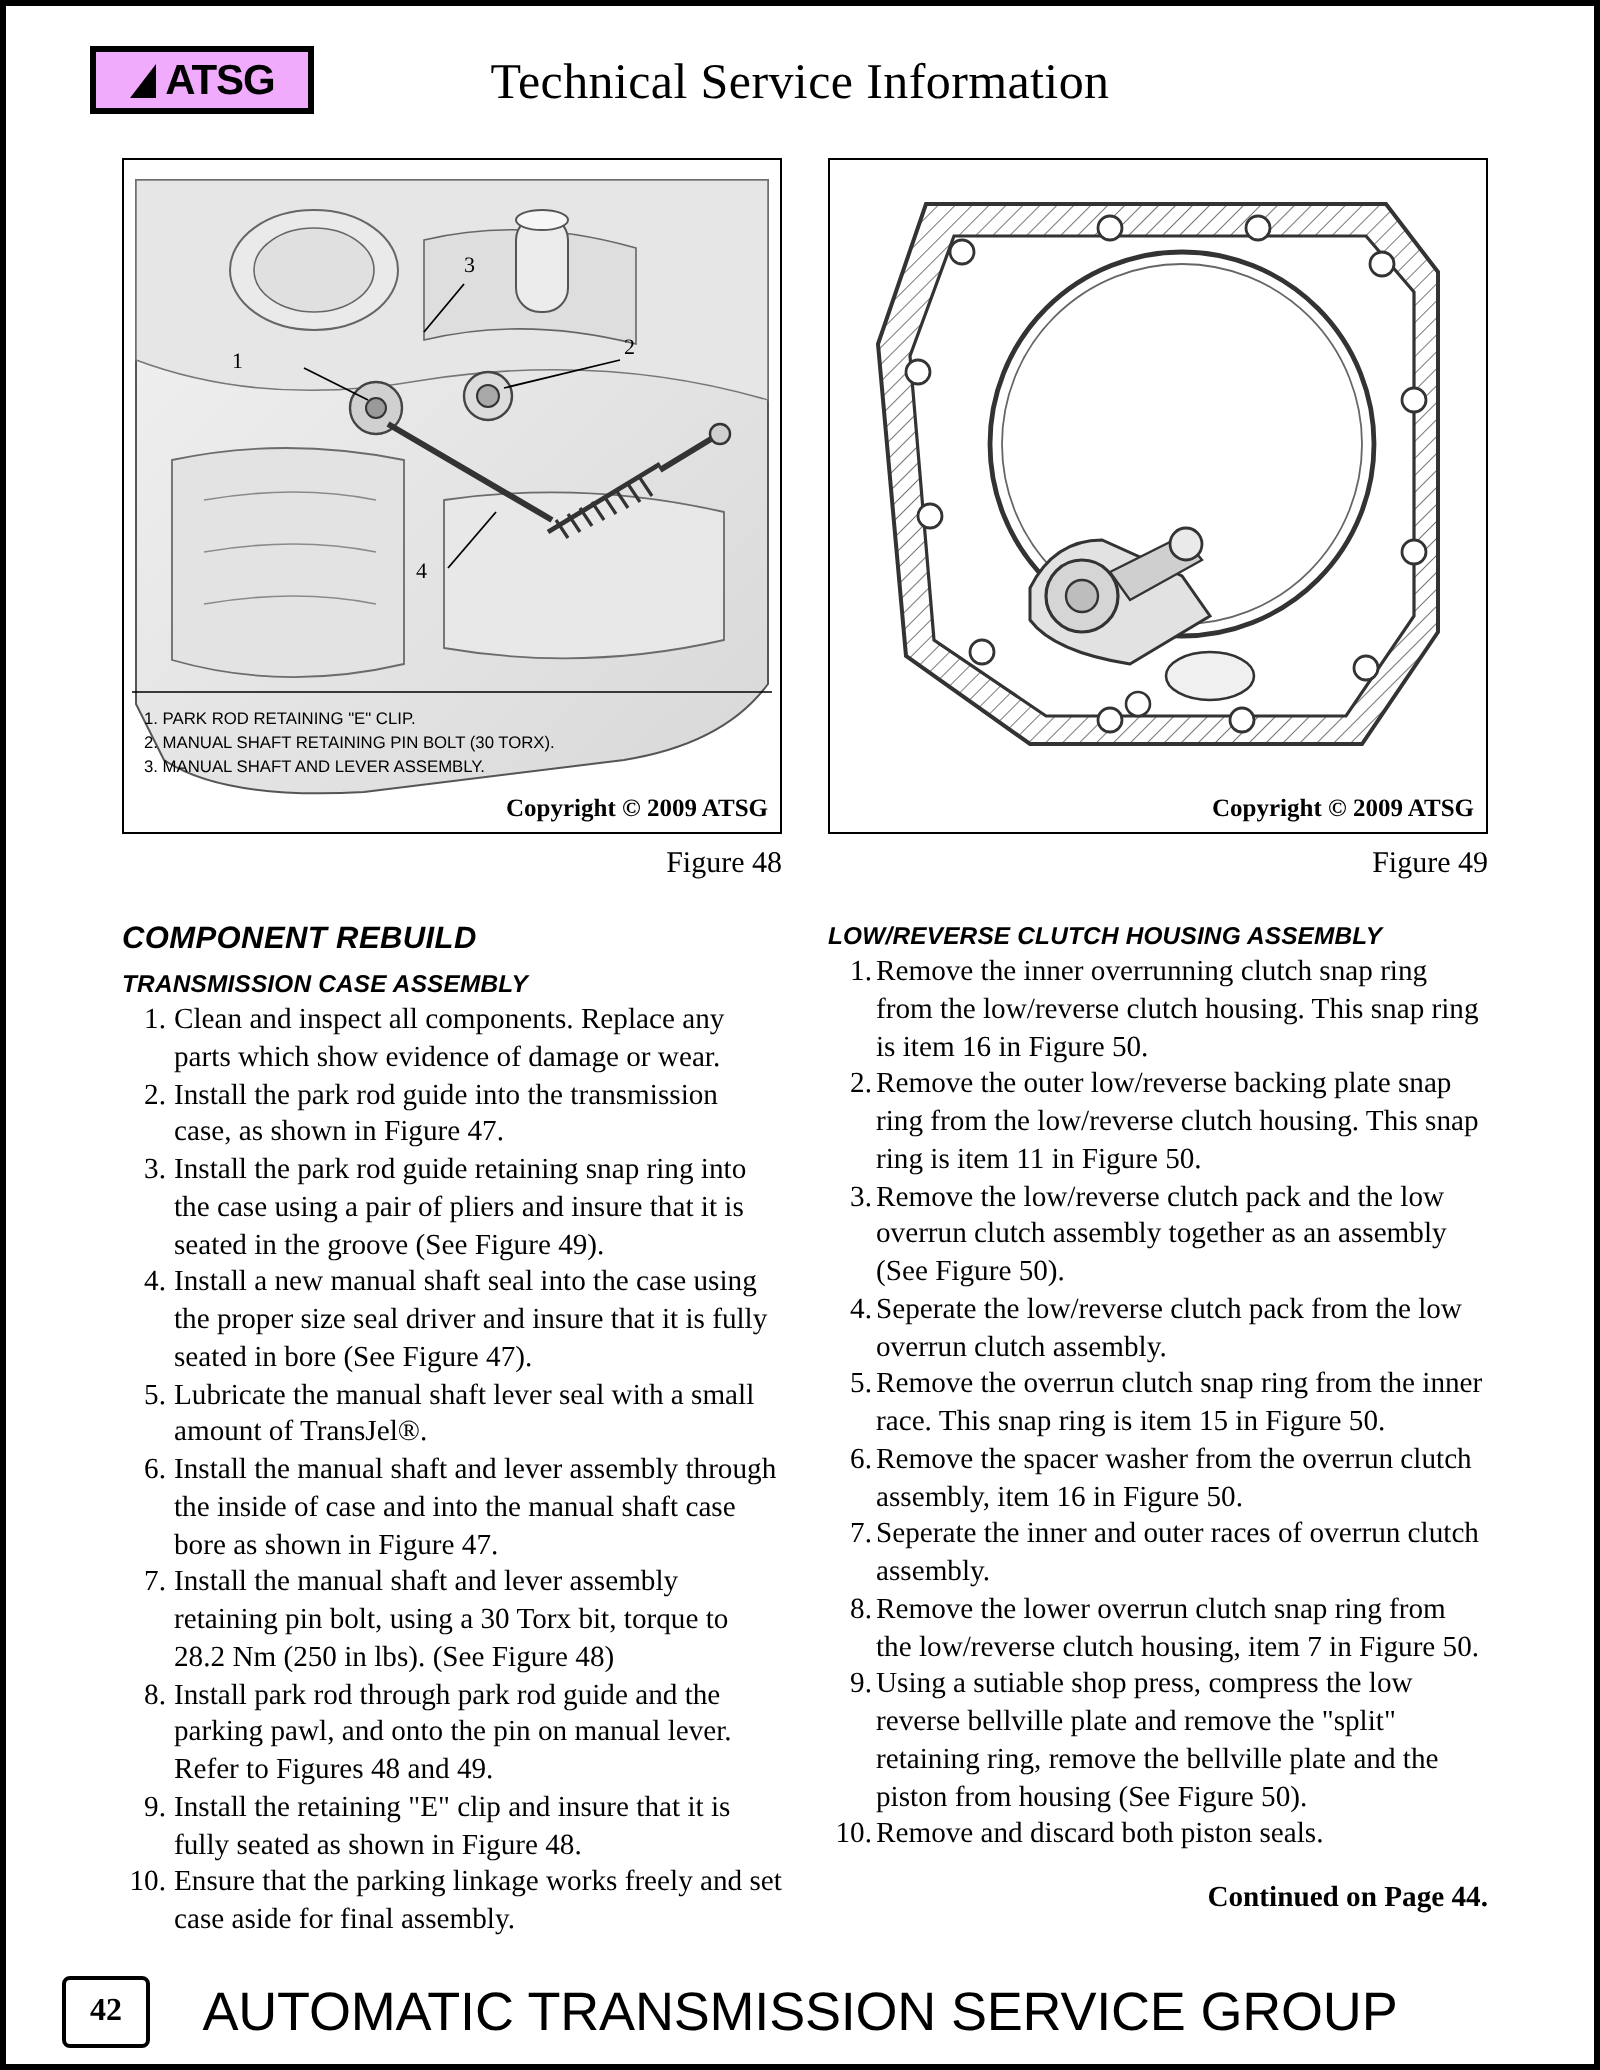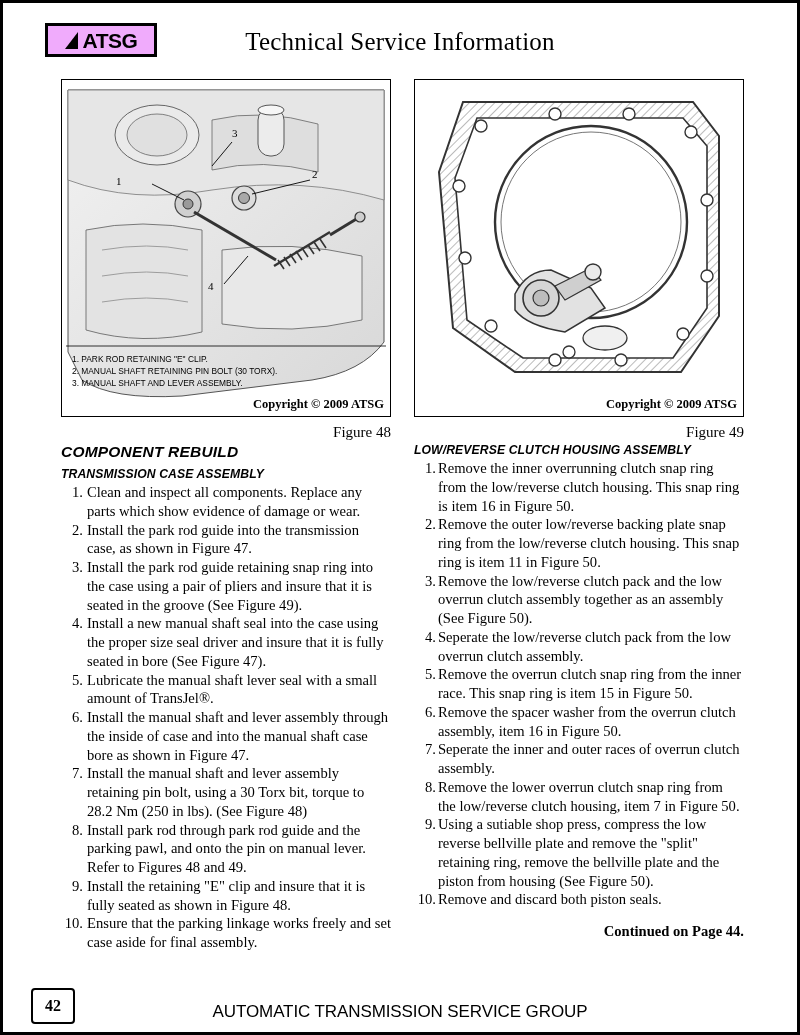--- a/index.html
+++ b/index.html
@@ -116,21 +116,21 @@
 
   .callout {
     position: absolute;
     font-family: "Liberation Serif", serif;
     font-size: 11px;
   }
 
   
   .columns {
     position: absolute;
-    top: 440px;
+    top: 458px;
     left: 0;
     right: 0;
     height: 510px;
     padding-left: 39px;
   }
   .col {
     position: absolute;
     top: 0;
     width: 330px;
   }
@@ -196,21 +196,21 @@
     font-weight: bold;
     font-size: 16px;
     box-sizing: border-box;
   }
   .footer-title {
     position: absolute;
     left: 0; right: 0;
     bottom: 10px;
     text-align: center;
     font-family: "Liberation Sans", sans-serif;
-    font-size: 17px;
+    font-size: 27px;
     letter-spacing: -0.1px;
   }
 </style>
 </head>
 <body>
 
 <div class="page">
 
   <div class="header">
     <div class="logo-box">

